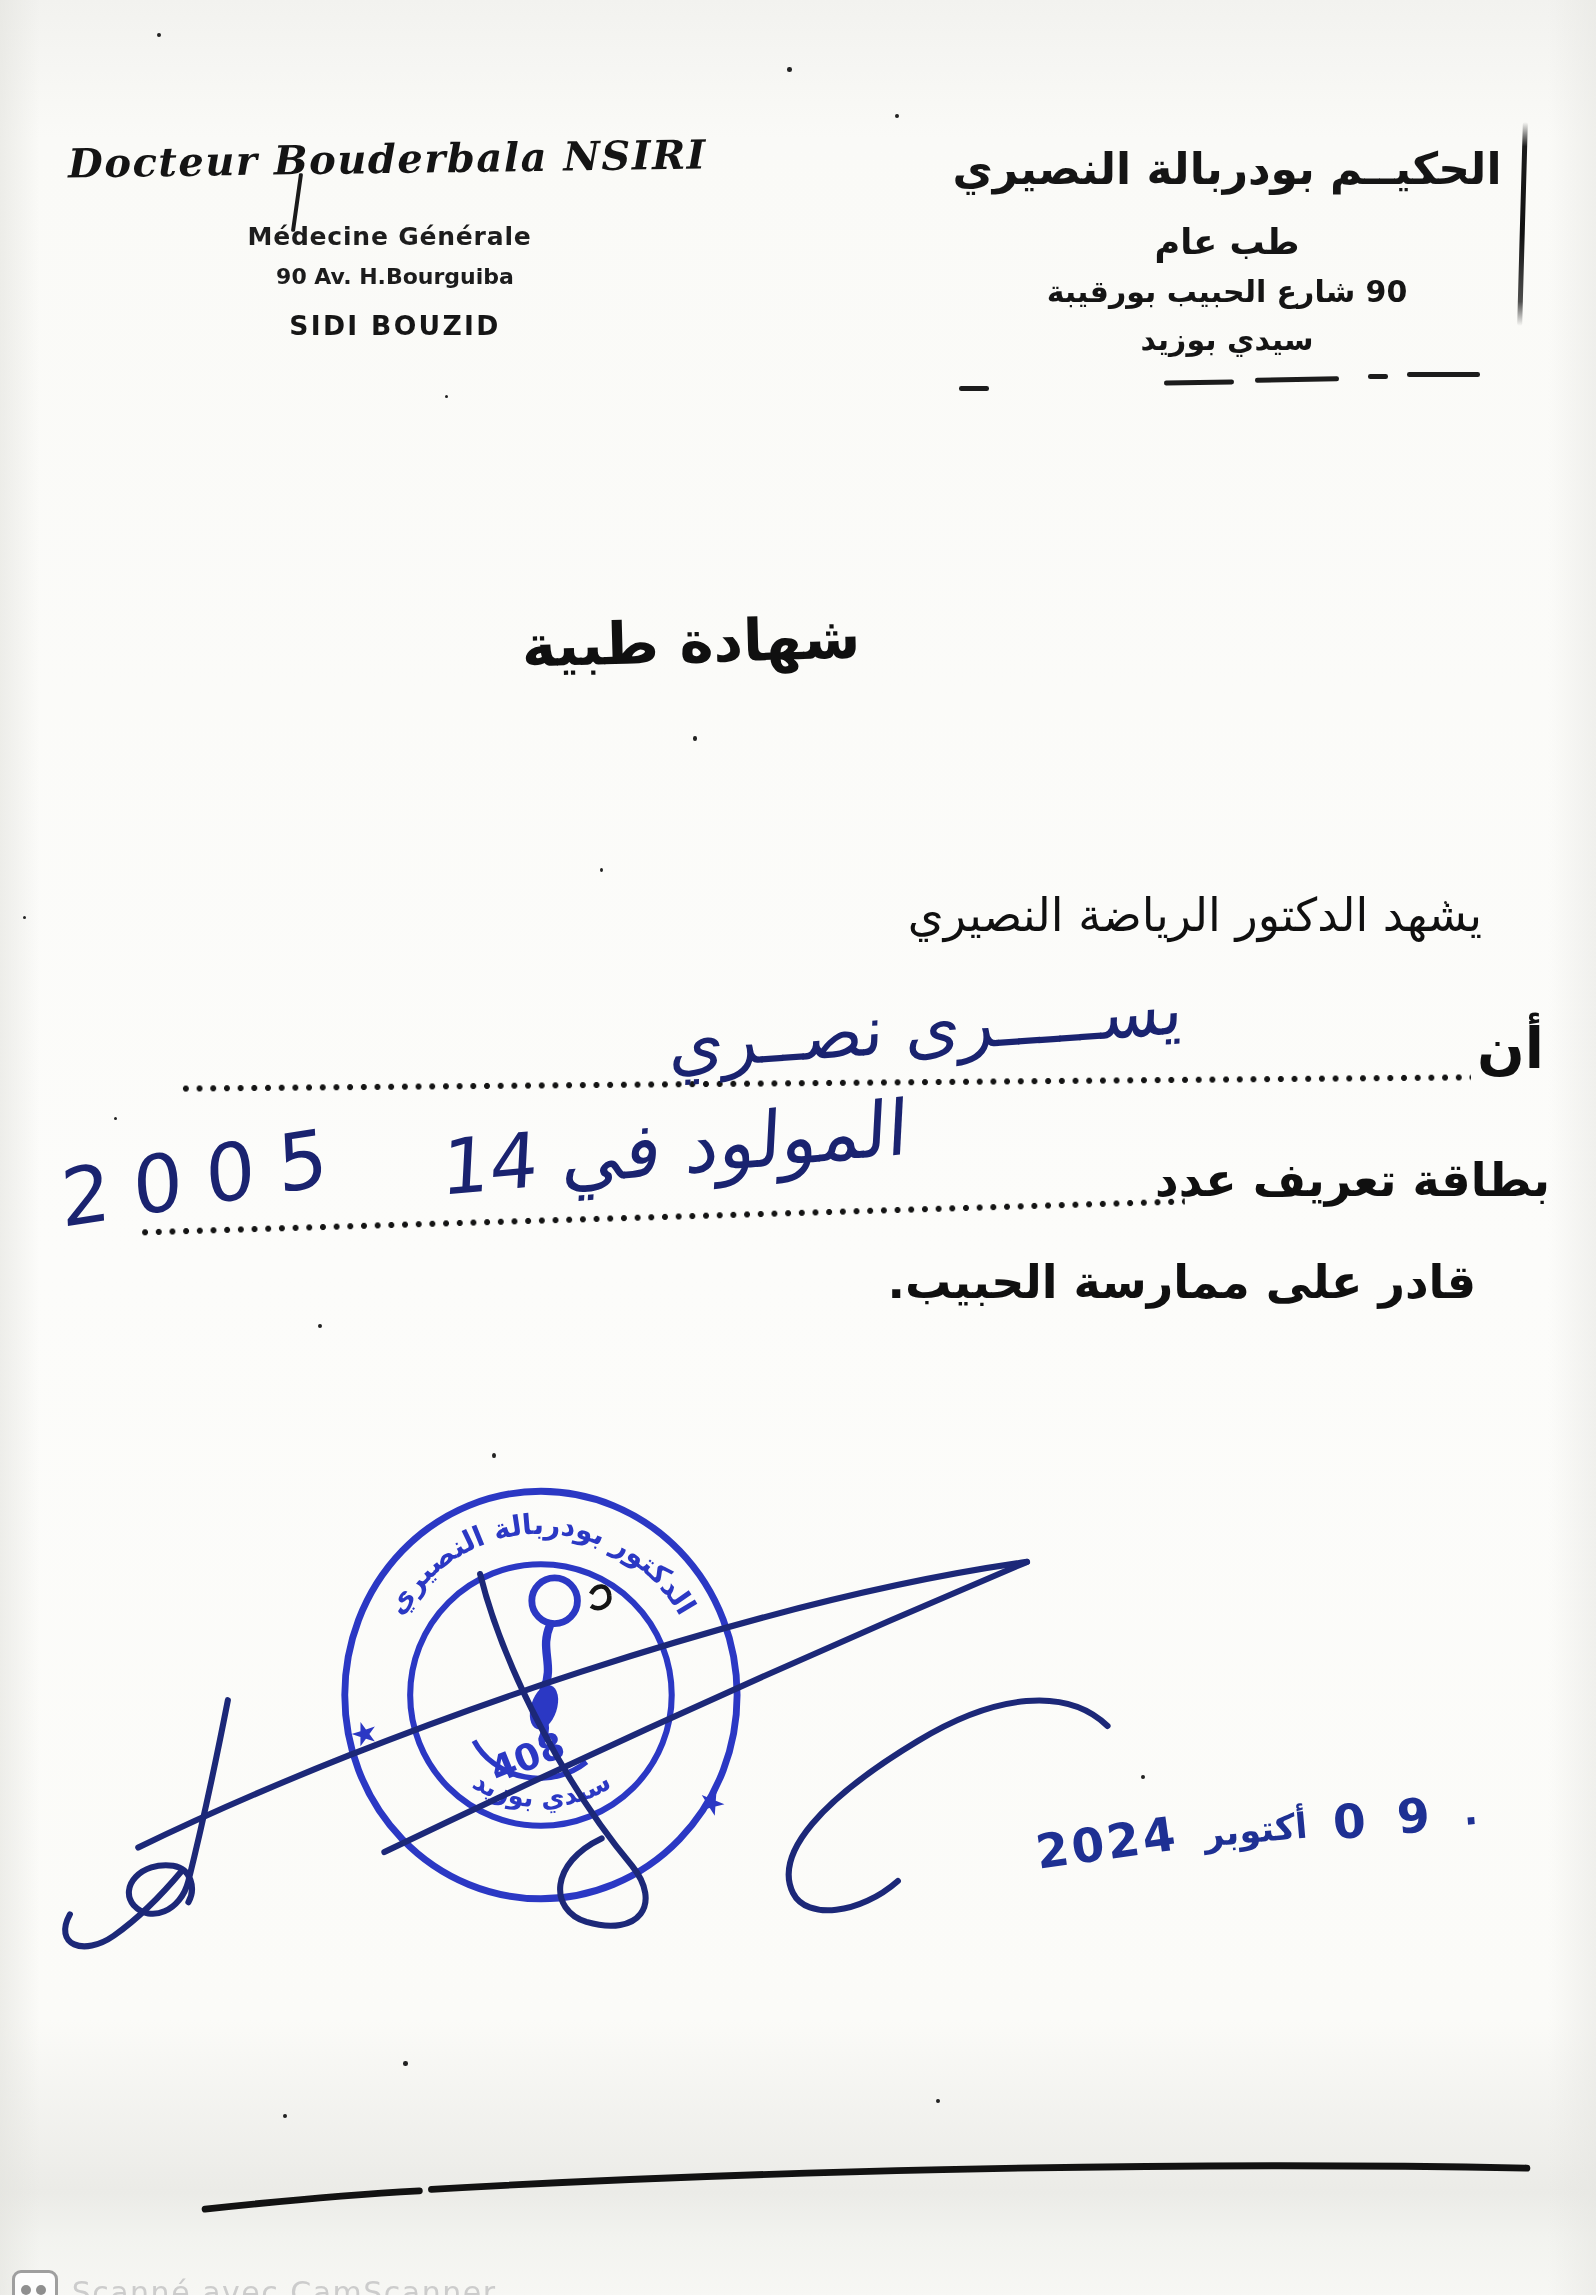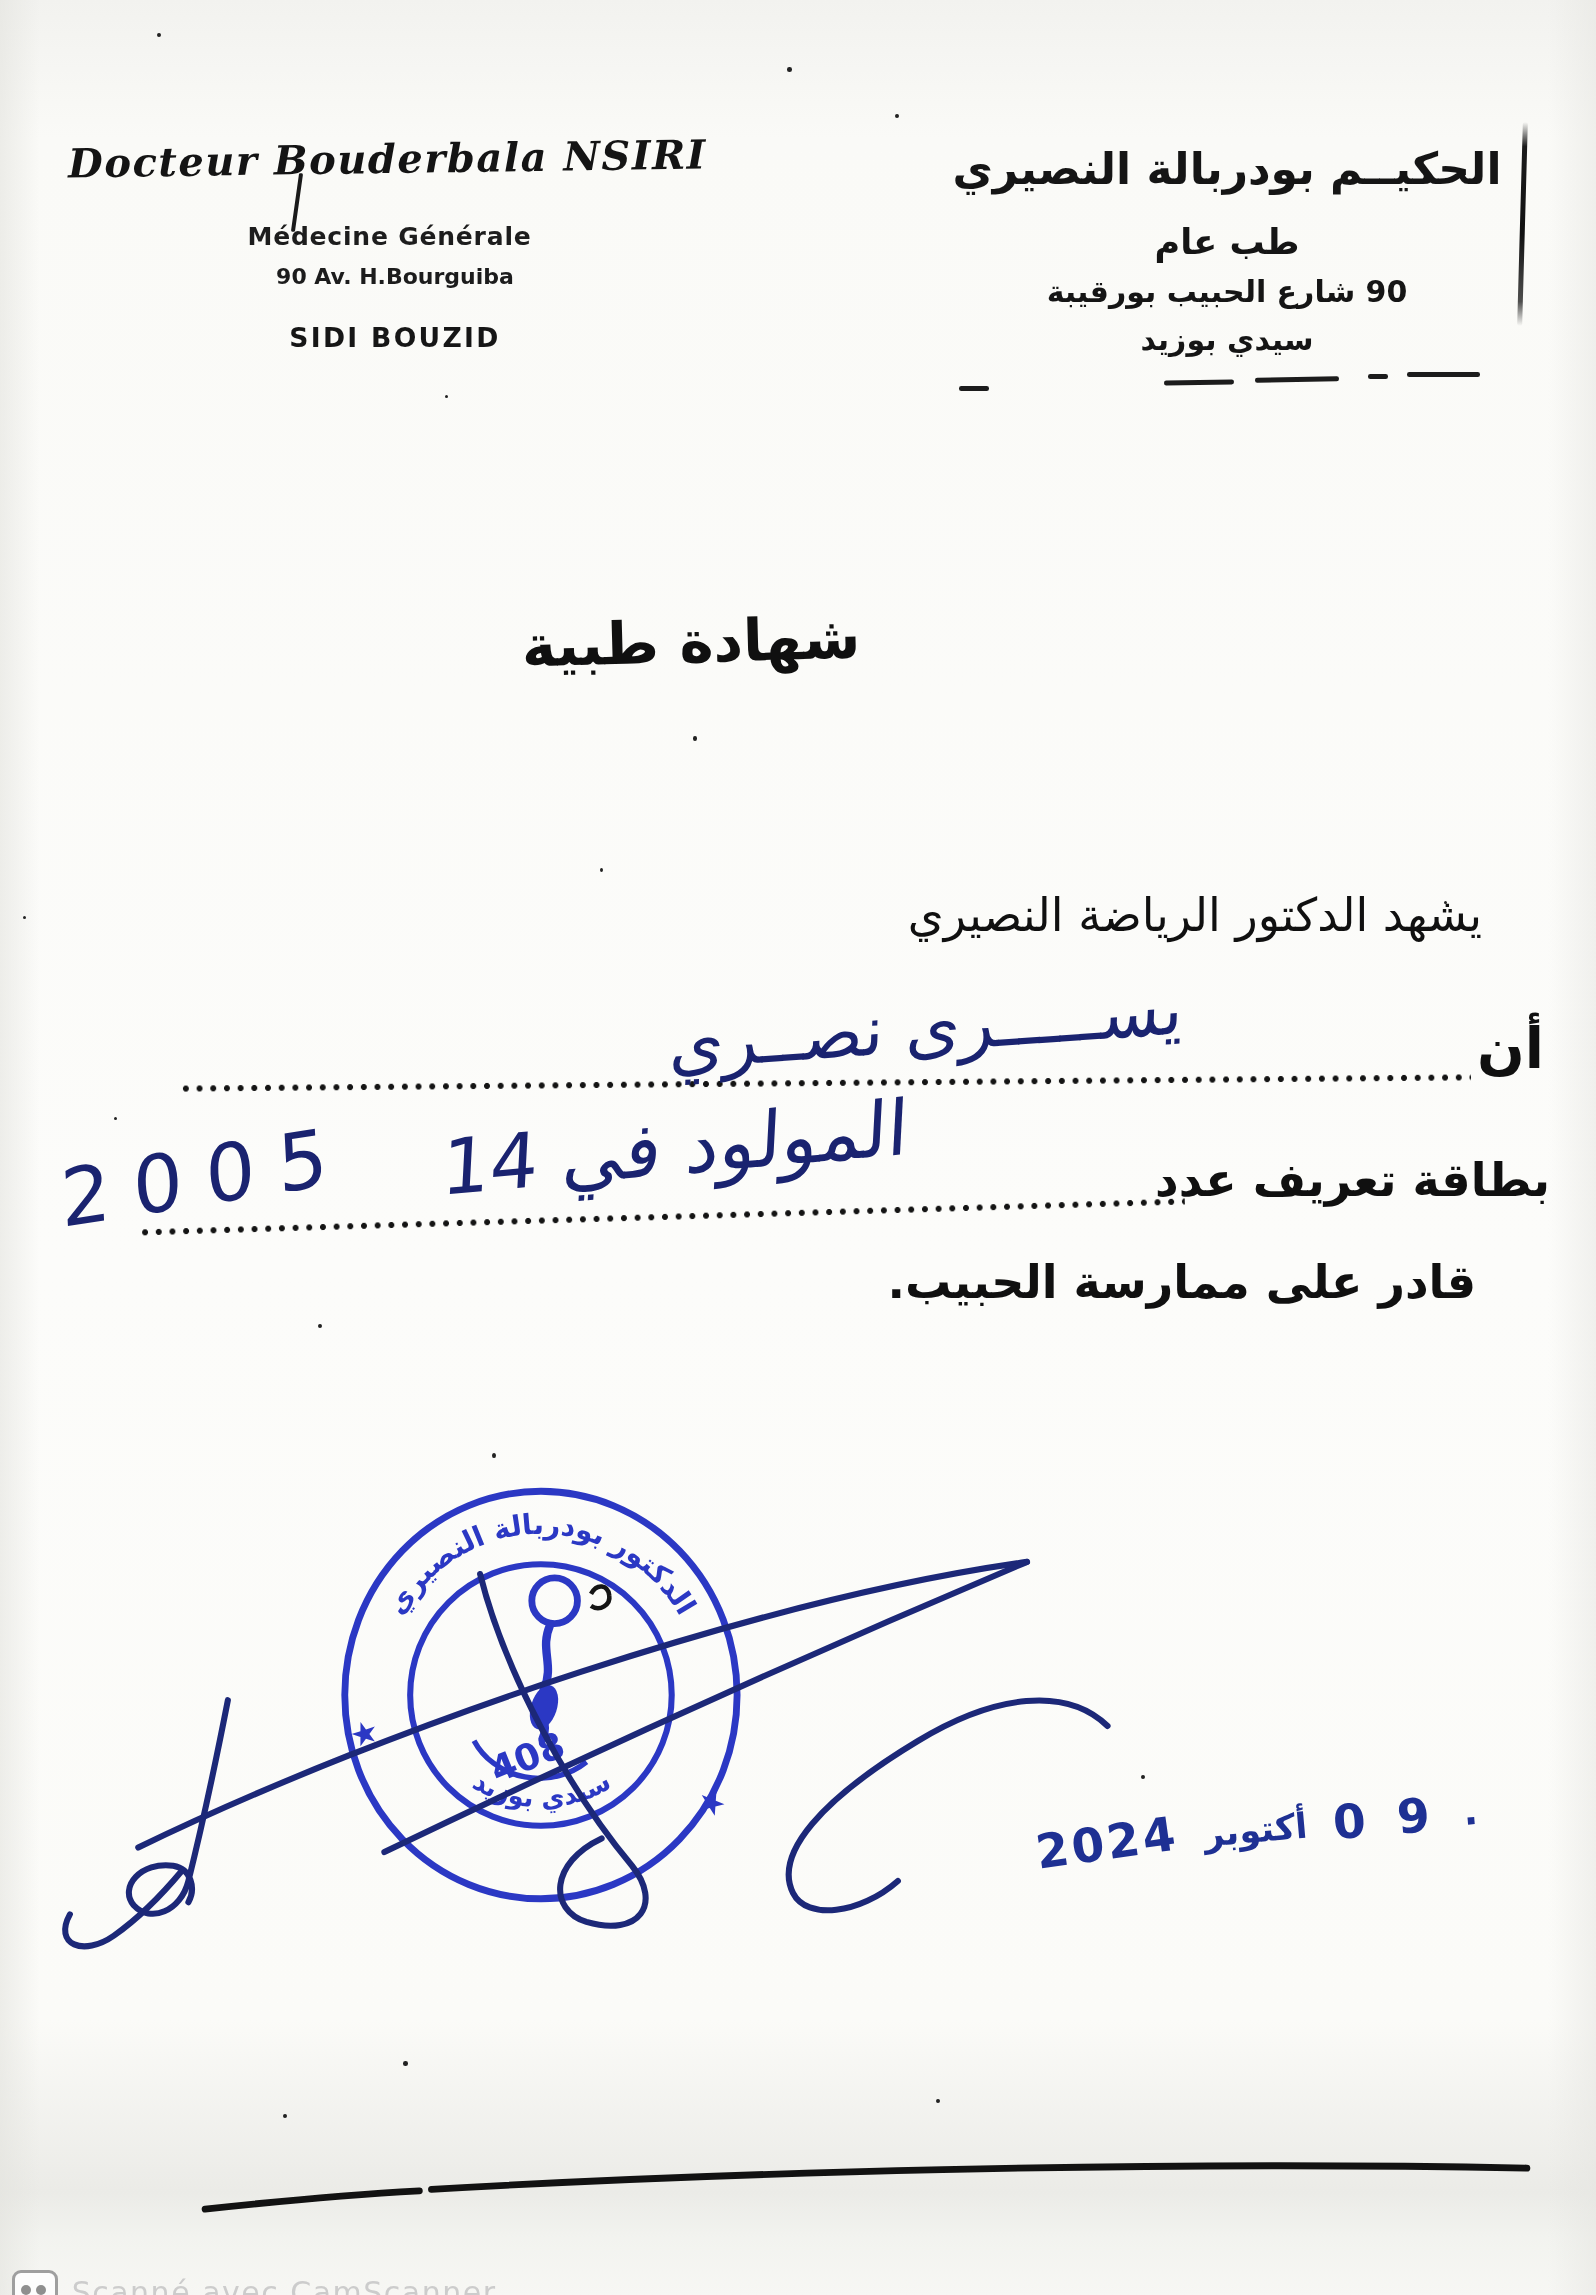--- a/index.html
+++ b/index.html
@@ -10,21 +10,21 @@
       linear-gradient(180deg, #f2f2ef 0%, #fafaf7 6%, #fcfcfa 55%, #fbfbf8 88%, #ebebe7 95.5%, #f2f3ef 97.5%, #f7f7f4 100%);
     font-family:"DejaVu Sans", sans-serif;color:#151515;
   }
   .abs{position:absolute;}
   .c{text-align:center;}
   .rtl{direction:rtl;}
   
   .fr-doc{left:53px;top:135px;width:669px;font-family:"DejaVu Serif", serif;font-style:italic;font-weight:bold;font-size:40px;letter-spacing:1.5px;color:#141414;transform:rotate(-.8deg);}
   .fr-spec{left:192px;top:222px;width:395px;font-size:25px;font-weight:bold;letter-spacing:0.8px;color:#1d1d1d;}
   .fr-addr{left:190px;top:264px;width:410px;font-size:22px;font-weight:bold;color:#1c1c1c;}
-  .fr-city{left:190px;top:310px;width:410px;font-size:26.6px;font-weight:bold;letter-spacing:2.3px;color:#161616;margin-top:12px;}
+  .fr-city{left:190px;top:310px;width:410px;font-size:26.6px;font-weight:bold;letter-spacing:2.3px;color:#161616;}
   
   .ar-doc{left:927px;top:143px;width:600px;font-size:44px;font-weight:bold;}
   .ar-spec{left:927px;top:222px;width:600px;font-size:35px;font-weight:bold;}
   .ar-addr{left:927px;top:274px;width:600px;font-size:30px;font-weight:bold;}
   .ar-city{left:927px;top:322px;width:600px;font-size:30px;font-weight:bold;}
   .dash{position:absolute;height:5.3px;background:#1c1c1c;border-radius:2.3px;}
   
   .title{left:501px;top:608px;width:380px;font-size:58px;font-weight:bold;transform:rotate(-1.5deg);color:#101010;}
   
   .certifies{right:114px;top:888px;font-size:46px;color:#101010;}

